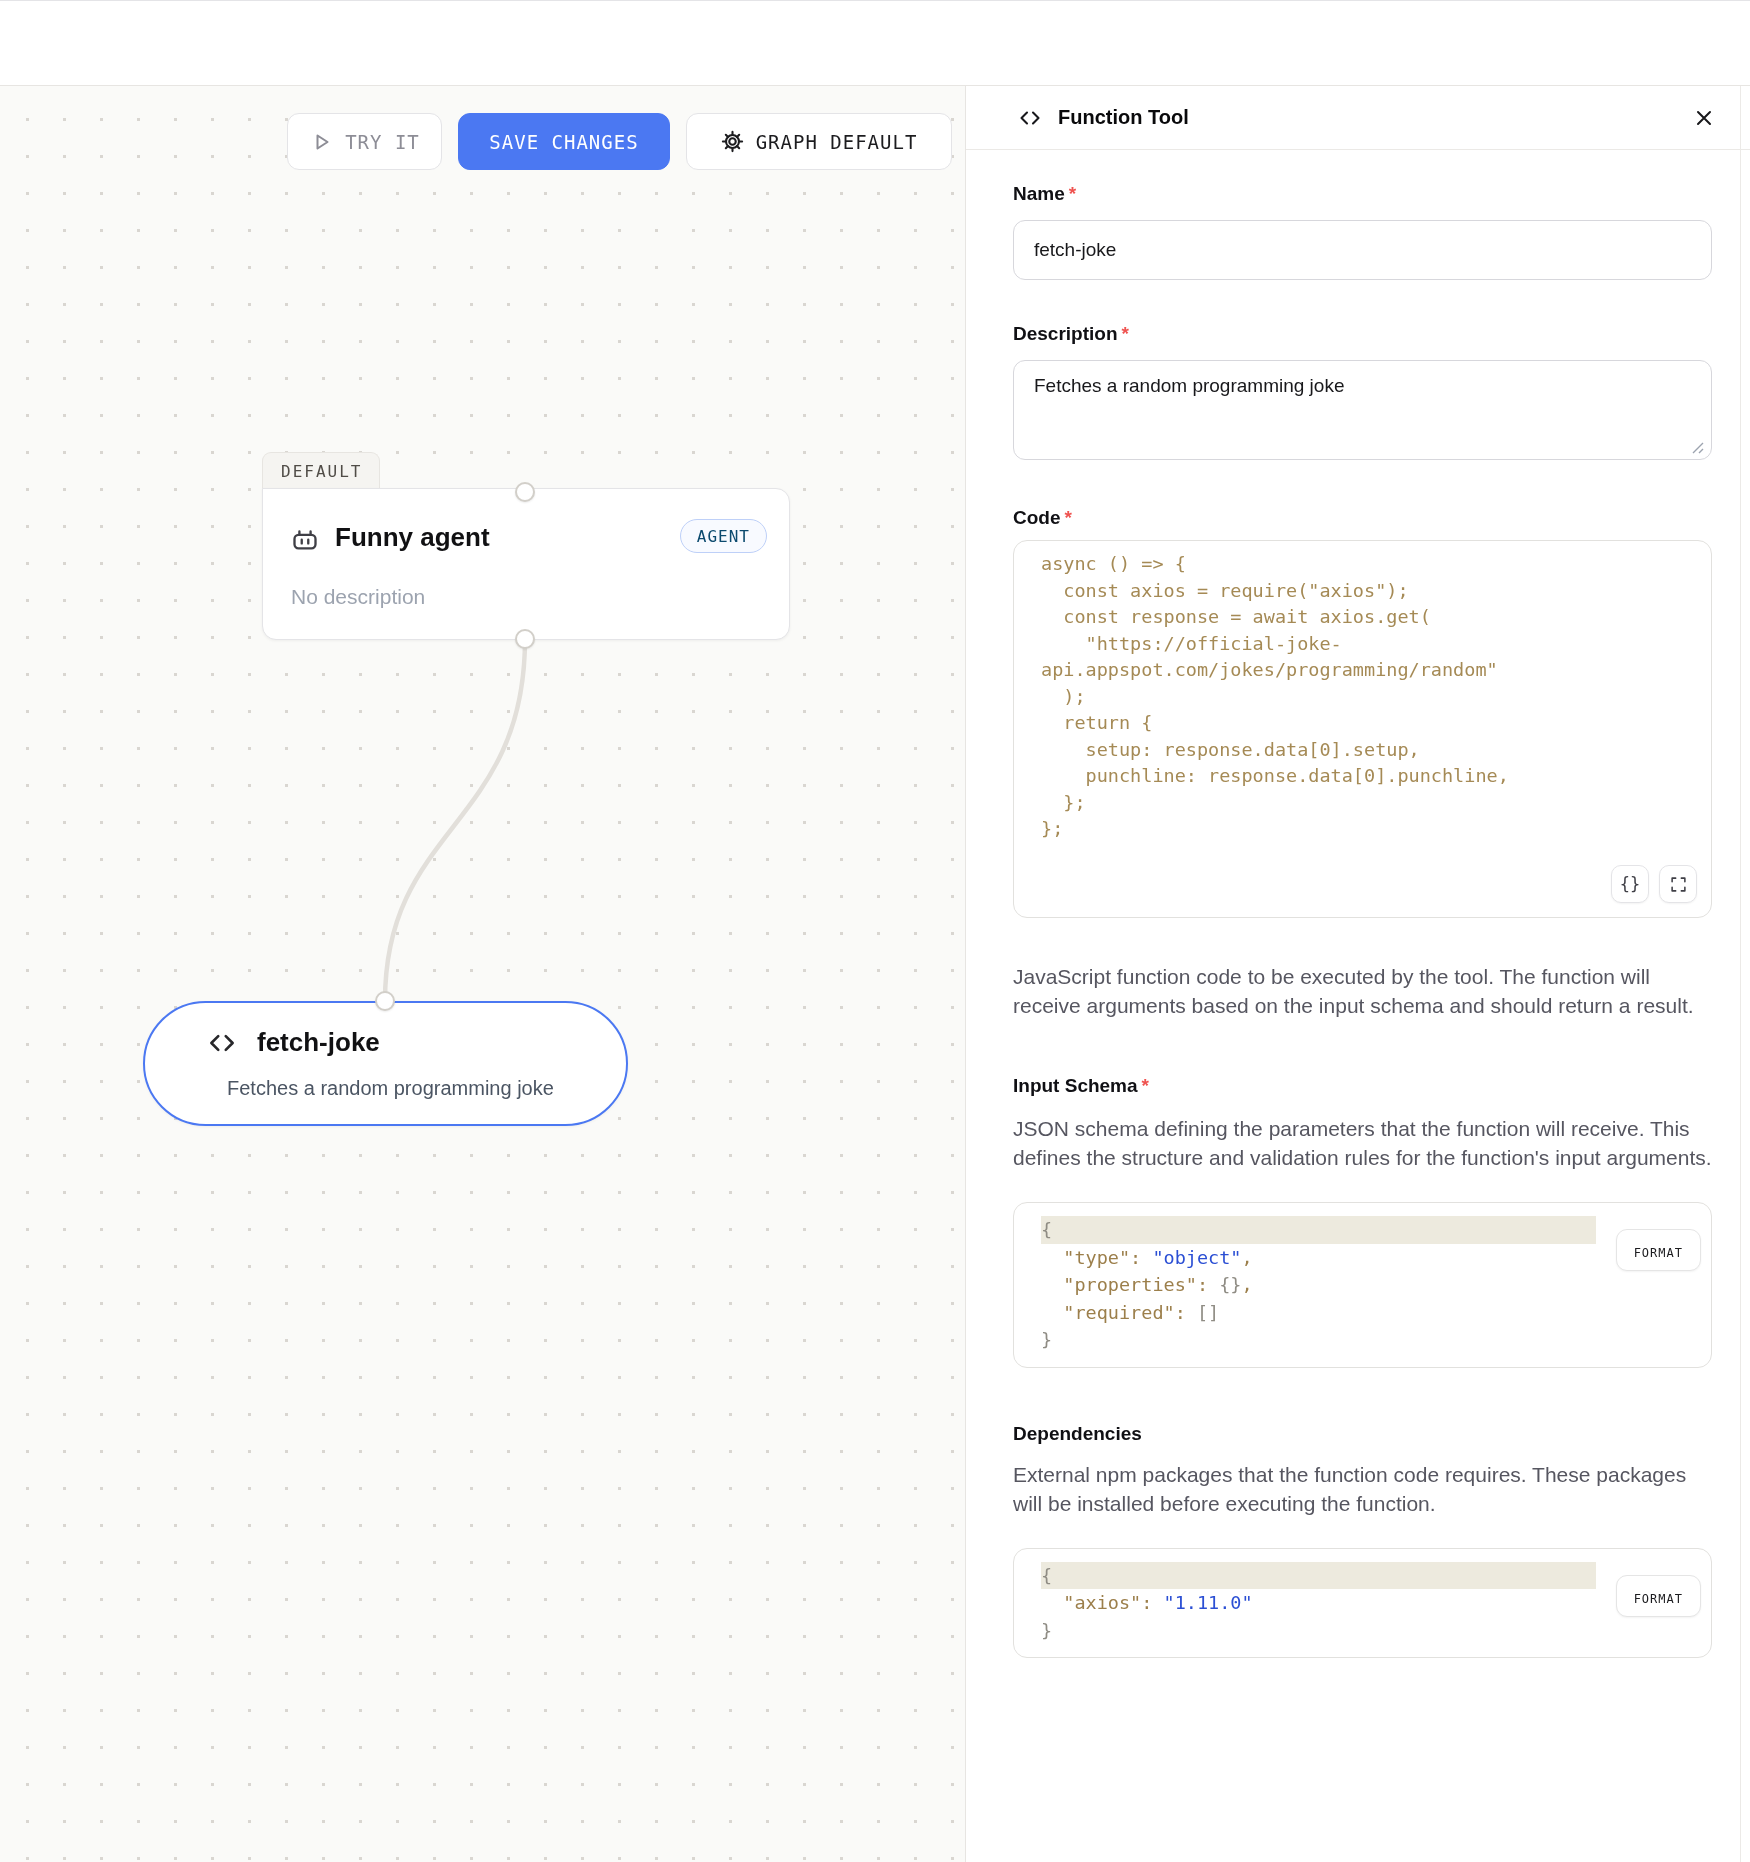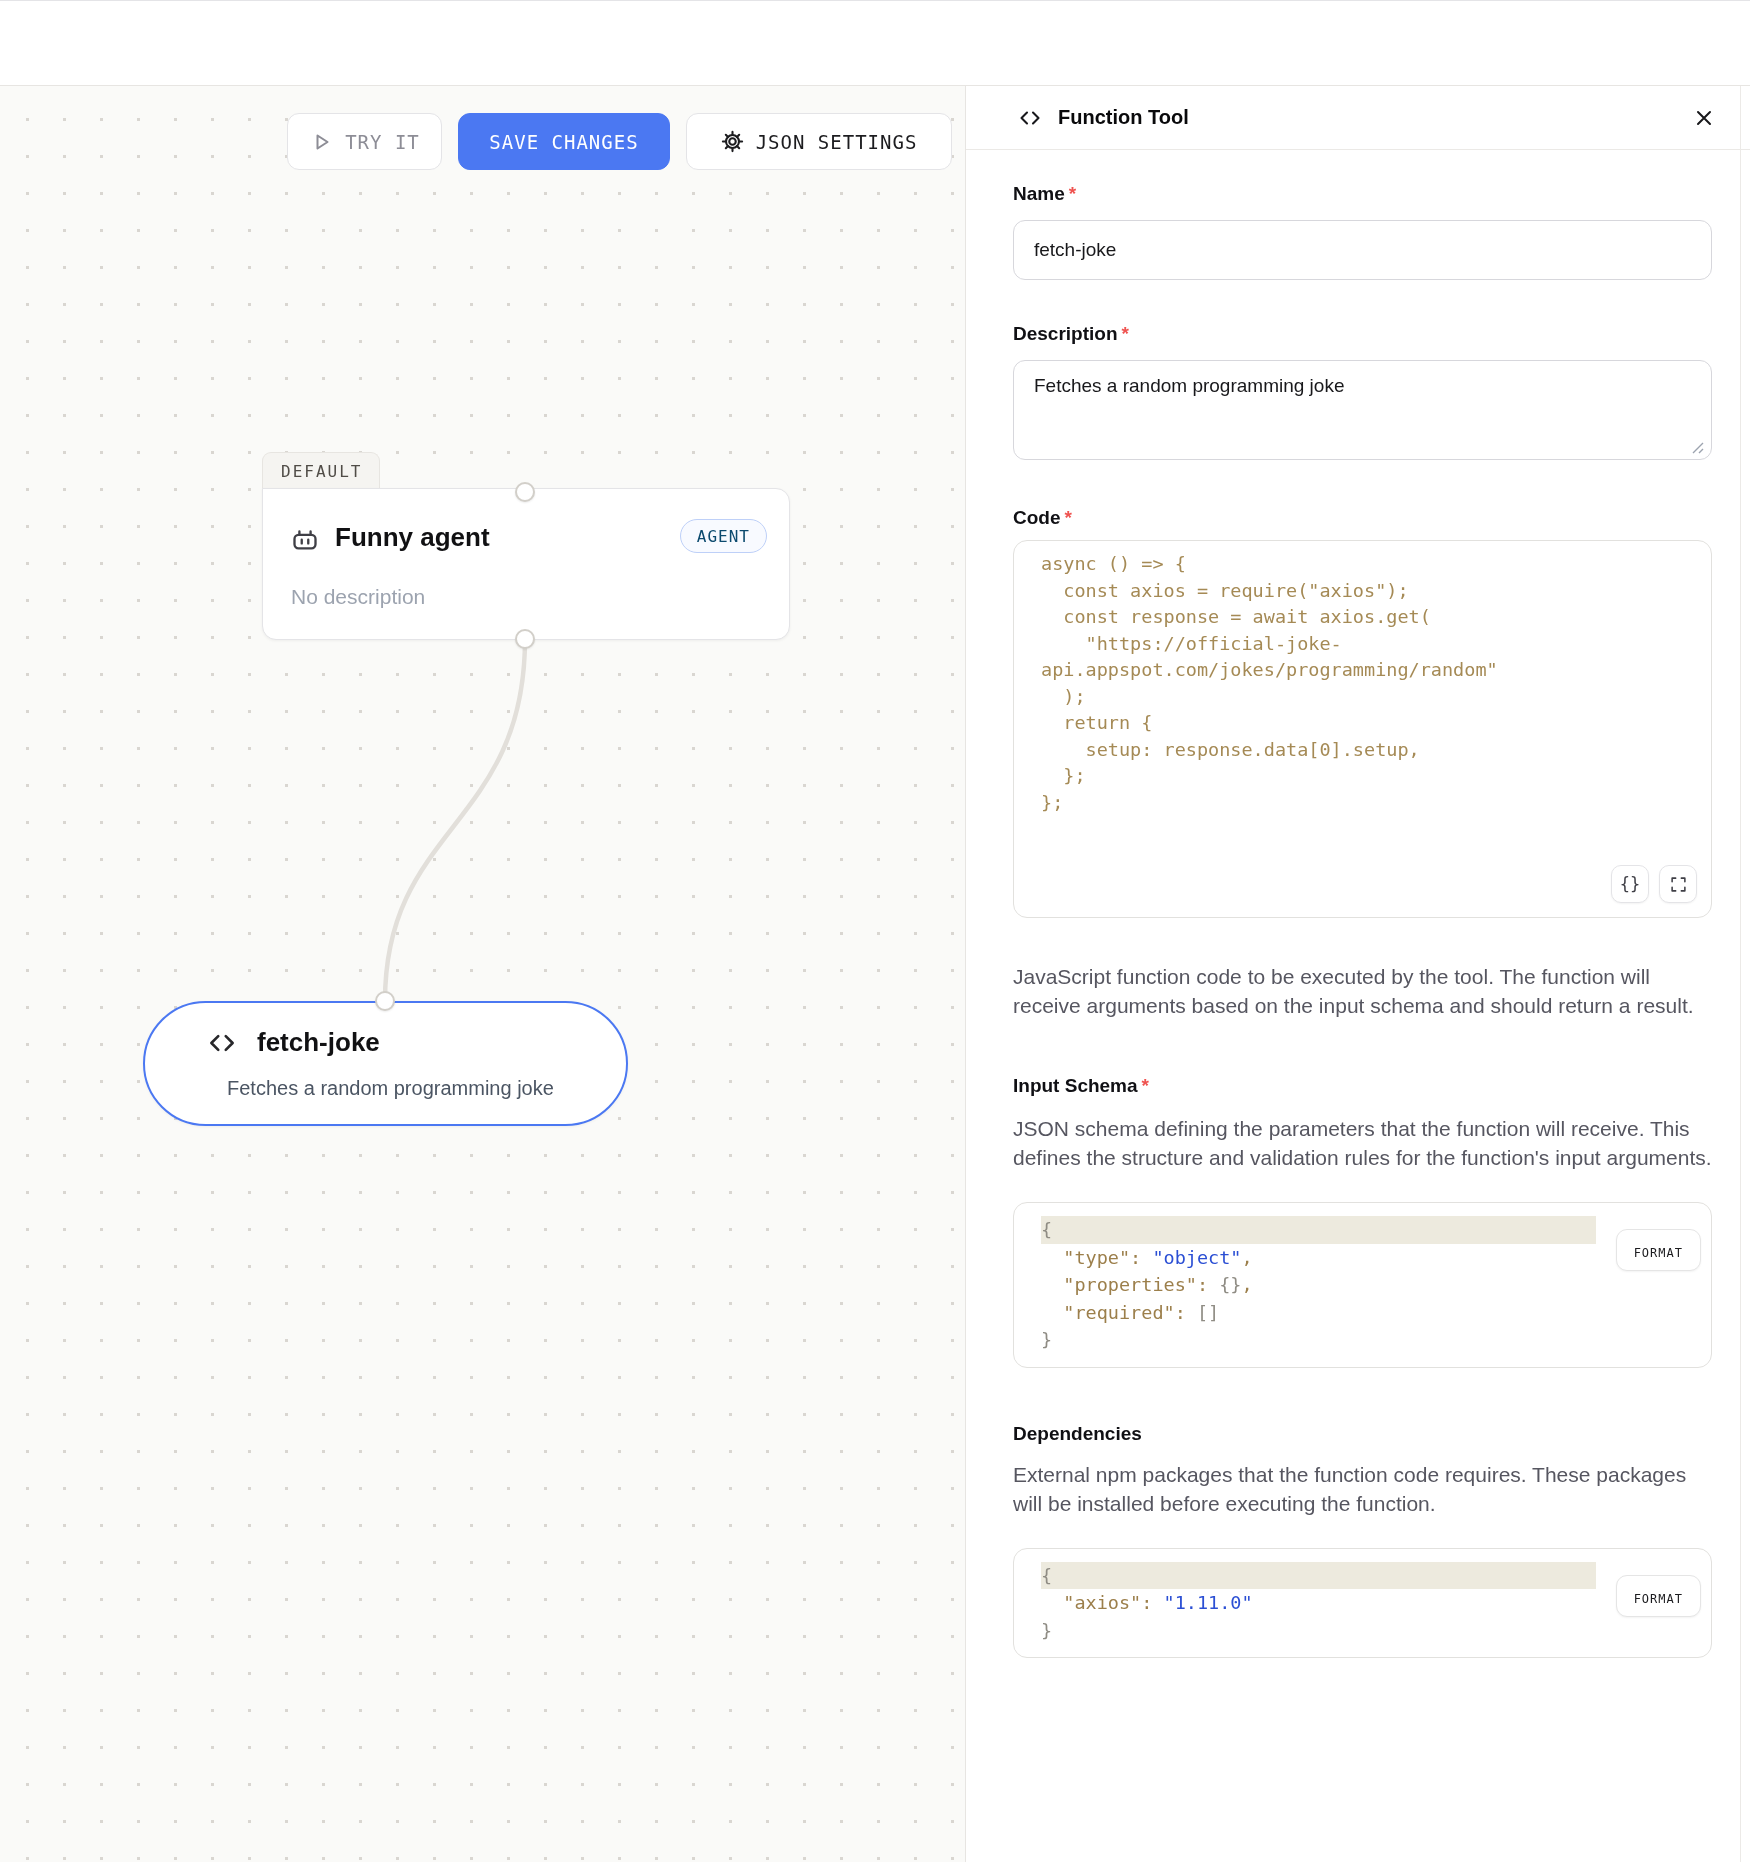--- a/index.html
+++ b/index.html
@@ -118,21 +118,21 @@
       <span>SAVE CHANGES</span>
     </button>
     <button class="tb-btn tb-graph mono">
       <svg width="23" height="23" viewBox="0 0 22 22">
         <g stroke="#1c1c1f" stroke-width="2" fill="none" stroke-linecap="round">
           <circle cx="11" cy="11" r="3.1"></circle>
           <circle cx="11" cy="11" r="6.2"></circle>
           <path d="M17.2 11h3M15.3 15.3l2.1 2.1M11 17.2v3M6.7 15.3l-2.1 2.1M4.8 11h-3M6.7 6.7 4.6 4.6M11 4.8v-3M15.3 6.7l2.1-2.1"></path>
         </g>
       </svg>
-      <span>JSON SETTINGS</span>
+      <span>GRAPH DEFAULT</span>
     </button>
   </div>
 
   <div class="group-tab mono">
     <span>DEFAULT</span>
   </div>
 
   <div class="agent-card">
     <div class="agent-row">
       <svg width="28" height="28" viewBox="0 0 24 24">
@@ -207,20 +207,21 @@
     <div class="code-box">
       <div>
           <div class="cm-line"><span class="tk-code">async () =&gt; {</span></div>
           <div class="cm-line"><span class="tk-code">  const axios = require("axios");</span></div>
           <div class="cm-line"><span class="tk-code">  const response = await axios.get(</span></div>
           <div class="cm-line"><span class="tk-code">    "https://official-joke-</span></div>
           <div class="cm-line"><span class="tk-code">api.appspot.com/jokes/programming/random"</span></div>
           <div class="cm-line"><span class="tk-code">  );</span></div>
           <div class="cm-line"><span class="tk-code">  return {</span></div>
           <div class="cm-line"><span class="tk-code">    setup: response.data[0].setup,</span></div>
+          <div class="cm-line"><span class="tk-code">    punchline: response.data[0].punchline,</span></div>
           <div class="cm-line"><span class="tk-code">  };</span></div>
           <div class="cm-line"><span class="tk-code">};</span></div>
         </div>
       <div class="code-actions">
         <button class="sq-btn mono">{}</button>
         <button class="sq-btn">
           <svg width="17" height="17" viewBox="0 0 24 24">
             <path d="M3 8V3h5 M16 3h5v5 M21 16v5h-5 M8 21H3v-5" stroke="#3f3f46" stroke-width="2.2" fill="none" stroke-linecap="round" stroke-linejoin="round"></path>
           </svg>
         </button>

